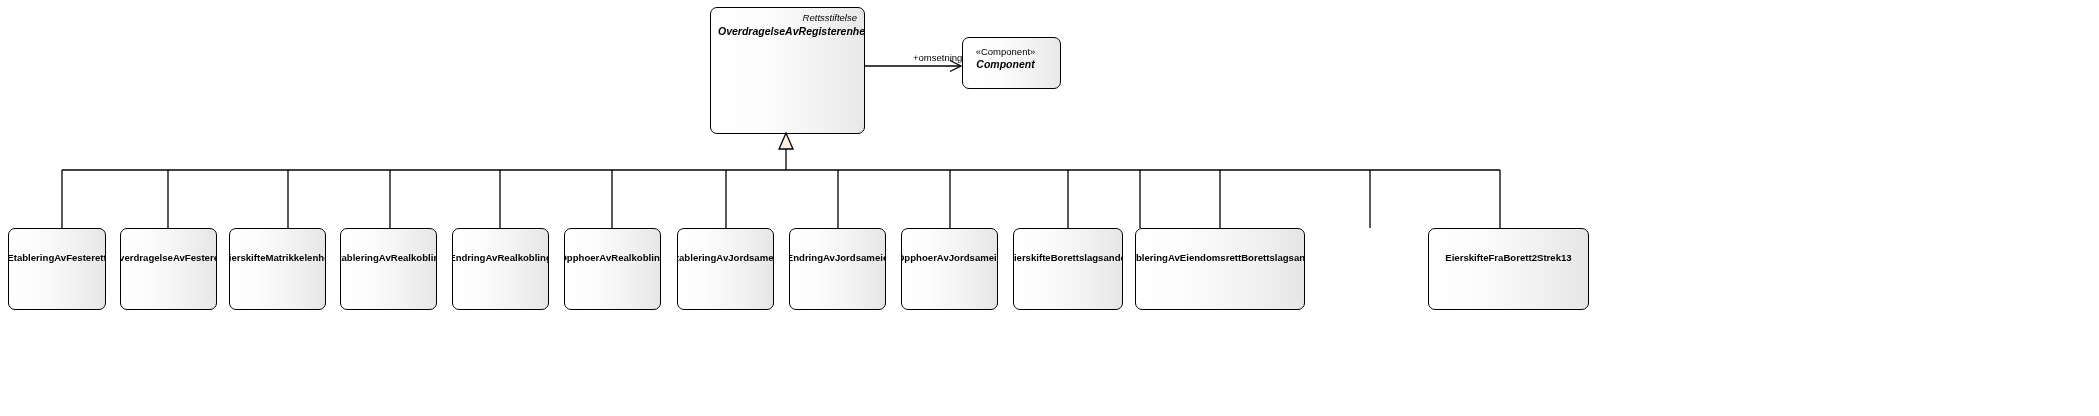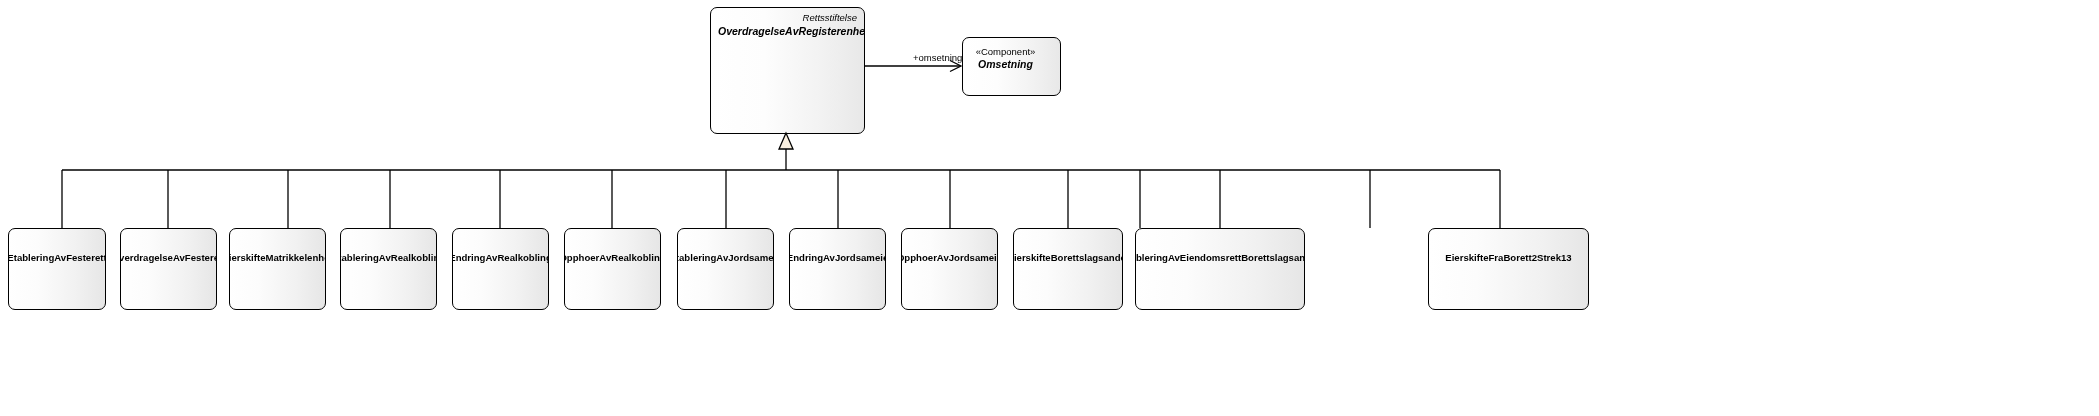--- a/index.html
+++ b/index.html
@@ -36,21 +36,21 @@
     font-weight:bold;
     font-size:10.5px;
     line-height:14px;
     color:#000;
     white-space:nowrap;
     margin-top:1px;
   }
 
   
   #comp-box{
-    left:962px; top:37px; width:99px; height:59px;
+    left:962px; top:37px; width:99px; height:52px;
     padding:8px 17px 0 5px;
   }
   #comp-box .stereo{
     display:block;text-align:center;font-size:9.5px;line-height:12px;color:#000;white-space:nowrap;
   }
   #comp-box .cname{
     display:block;text-align:center;font-style:italic;font-weight:bold;font-size:10.5px;line-height:13px;color:#000;white-space:nowrap;
   }
 
   
@@ -94,21 +94,21 @@
 
 <div id="canvas">
 
   <div class="uml-box" id="super-box">
     <span class="stereo">Rettsstiftelse</span>
     <span class="cname">OverdragelseAvRegisterenhetsrett</span>
   </div>
 
   <div class="uml-box" id="comp-box">
     <span class="stereo">«Component»</span>
-    <span class="cname">Omsetning</span>
+    <span class="cname">Component</span>
   </div>
 
   <div class="assoc-label" style="left:913px; top:52px;">+omsetning</div>
 
   <svg class="ov" viewBox="0 0 2099 416">
 
     <line x1="865" y1="66" x2="960" y2="66" stroke="#000000" stroke-width="1.3"></line>
 
     <polyline points="950,60.5 961,66 950,71.5" fill="none" stroke="#000000" stroke-width="1.3"></polyline>
 

